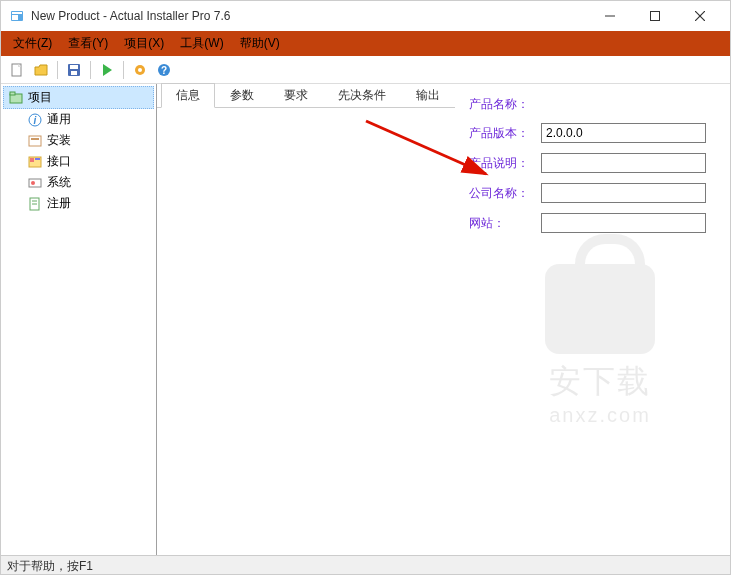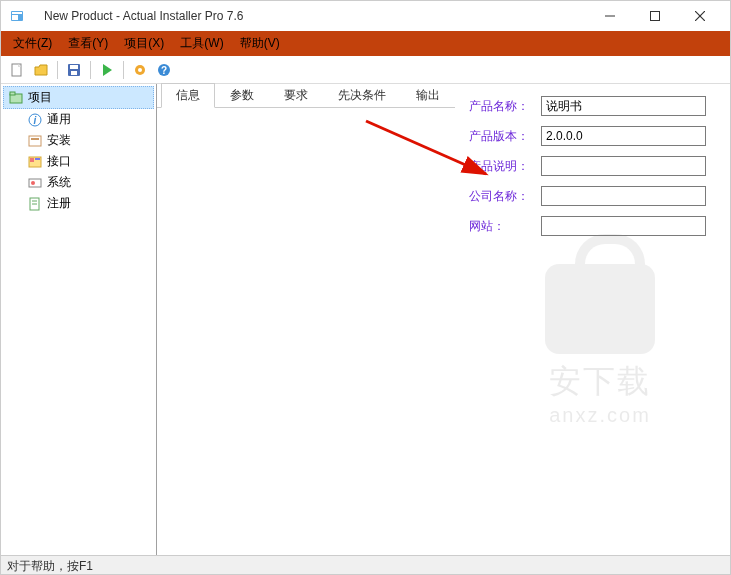--- a/index.html
+++ b/index.html
@@ -11,21 +11,20 @@
   height: 575px;
   overflow: hidden;
   border: 1px solid #ccc;
 }
 .titlebar {
   height: 30px;
   display: flex;
   align-items: center;
   padding: 0 8px;
   background: #fff;
-  gap: 13px;
 }
 .titlebar .app-icon { width: 16px; height: 16px; margin-right: 6px; }
 .titlebar .title { flex: 1; color: #333; font-size: 12px; }
 .win-controls { display: flex; align-items: center; height: 100%; }
 .win-controls div {
   width: 45px; height: 28px; display: flex; align-items: center; justify-content: center;
   color: #333; font-family: Arial;
 }
 .menubar {
   display: flex; align-items: center;
@@ -312,21 +311,20 @@
       </svg>
 
       <div class="watermark">
         <div class="lock"></div>
         <div class="wmtext">安下载</div>
         <div class="wmurl">anxz.com</div>
       </div>
 
       <div class="form-row">
         <label>产品名称：</label>
-        <input type="text" value="说明书" style="">
       </div>
       <div class="form-row">
         <label>产品版本：</label>
         <input type="text" value="2.0.0.0" style="">
       </div>
       <div class="form-row">
         <label>产品说明：</label>
         <input type="text" value="" style="">
       </div>
       <div class="form-row">

